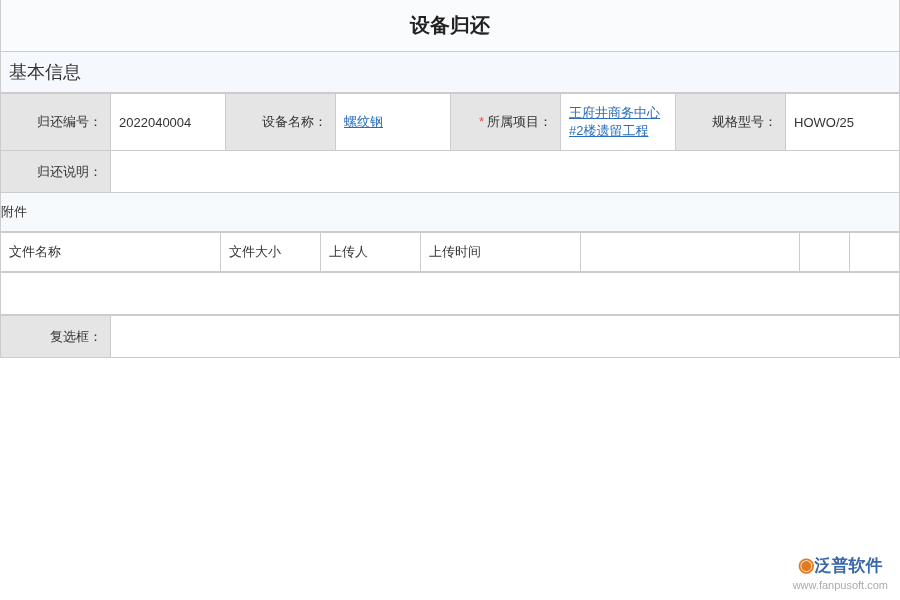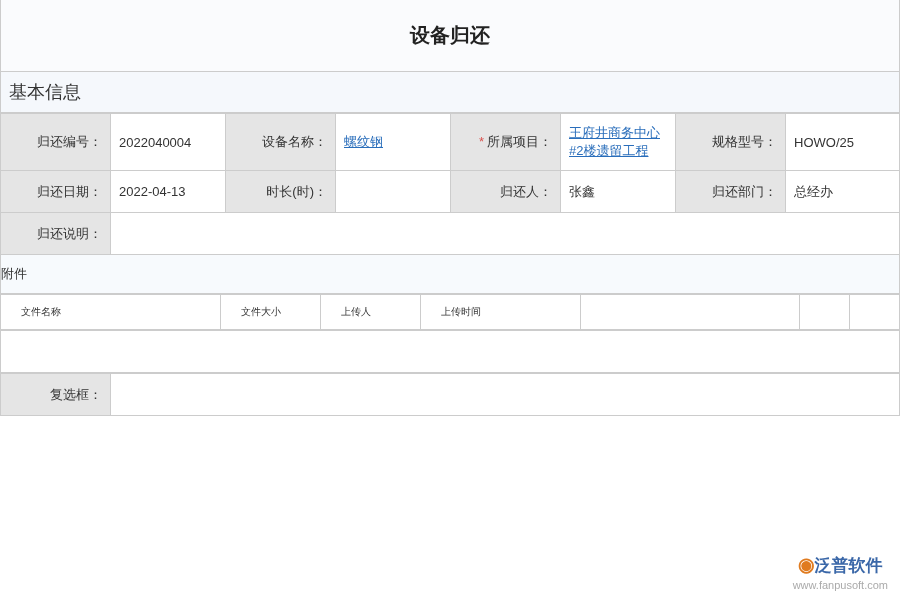--- a/index.html
+++ b/index.html
@@ -10,21 +10,21 @@
       color: #333;
       width: 900px;
       height: 600px;
       overflow: hidden;
       position: relative;
     }
     .page-header {
       border: 1px solid #ccc;
       border-top: none;
       background: #fafbfd;
-      padding: 22px 0;
+      padding: 12px 0;
       text-align: center;
     }
     .page-header h1 {
       font-size: 20px;
       font-weight: bold;
       color: #222;
     }
     .section-title {
       border: 1px solid #ccc;
       border-top: none;
@@ -70,26 +70,26 @@
       border-bottom: 1px solid #ccc;
       padding: 10px 0;
       background: #f7fafd;
     }
     table.attach-table {
       width: 100%;
       border-collapse: collapse;
     }
     table.attach-table th {
       border: 1px solid #ccc;
-      padding: 10px 20px;
+      padding: 10px 8px;
       text-align: left;
       background: #fff;
       font-weight: normal;
       color: #333;
-      font-size: 10px;
+      font-size: 13px;
     }
     .spacer-row td {
       border-left: 1px solid #ccc;
       border-right: 1px solid #ccc;
       height: 50px;
       background: #fff;
     }
     .watermark {
       position: absolute;
       right: 12px;
@@ -144,30 +144,20 @@
     <td class="label">
       <span class="required">*</span><span>所属项目：</span>
     </td>
     <td class="value">
       <a class="link">王府井商务中心#2楼遗留工程</a>
     </td>
     <td class="label">规格型号：</td>
     <td class="value">HOWO/25</td>
   </tr>
   <tr>
-    <td class="label">归还日期：</td>
-    <td class="value">2022-04-13</td>
-    <td class="label">时长(时)：</td>
-    <td class="value"></td>
-    <td class="label">归还人：</td>
-    <td class="value">张鑫</td>
-    <td class="label">归还部门：</td>
-    <td class="value">总经办</td>
-  </tr>
-  <tr>
     <td class="label">归还说明：</td>
     <td class="value" colspan="7"></td>
   </tr>
 </tbody>
   </table>
 
 <div class="attach-header">附件</div>
 
 <table class="attach-table">
   <colgroup>

